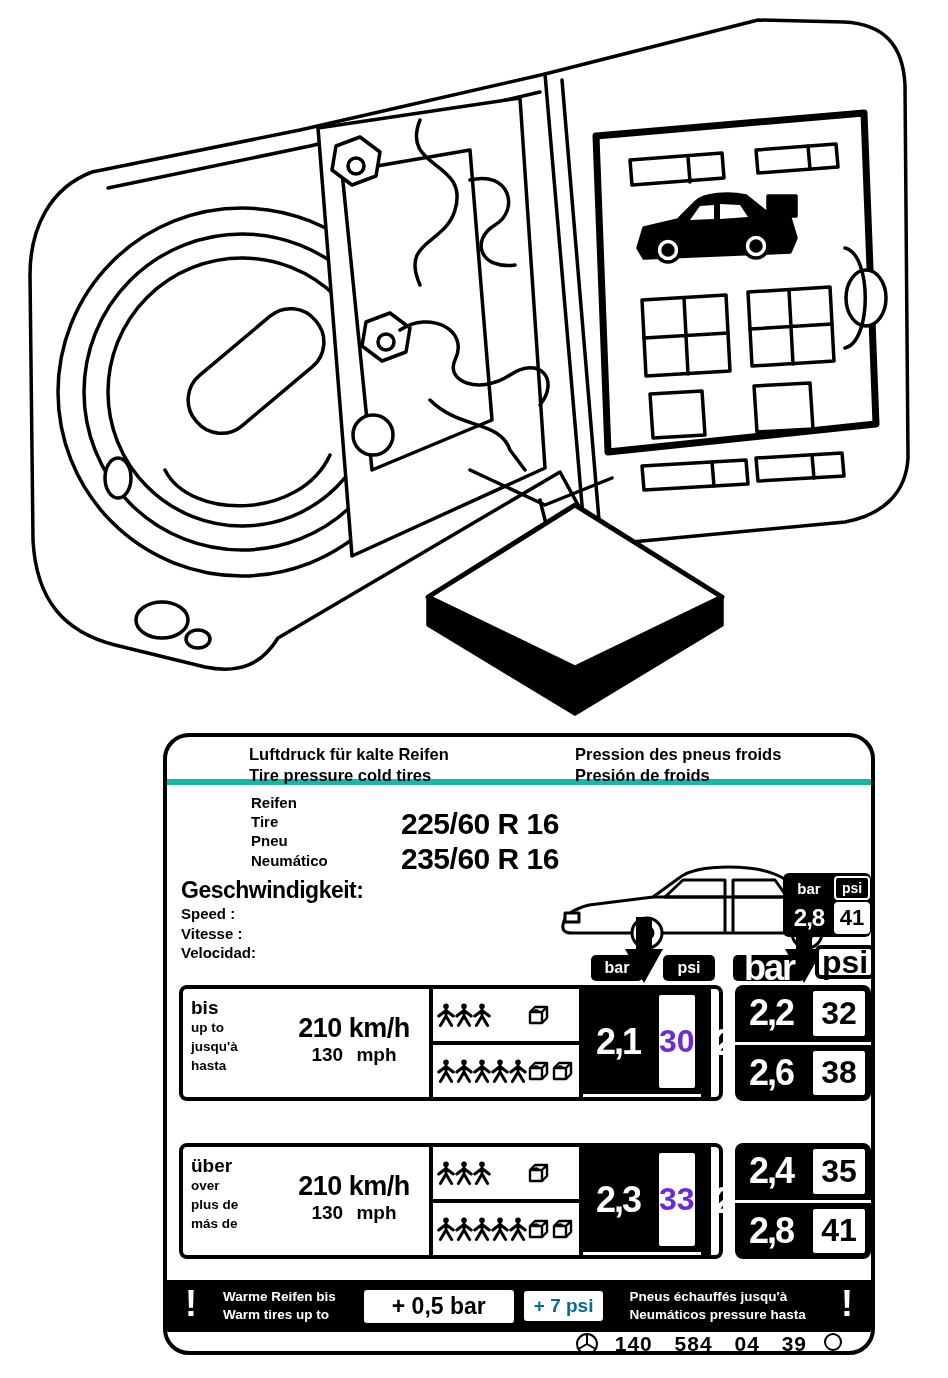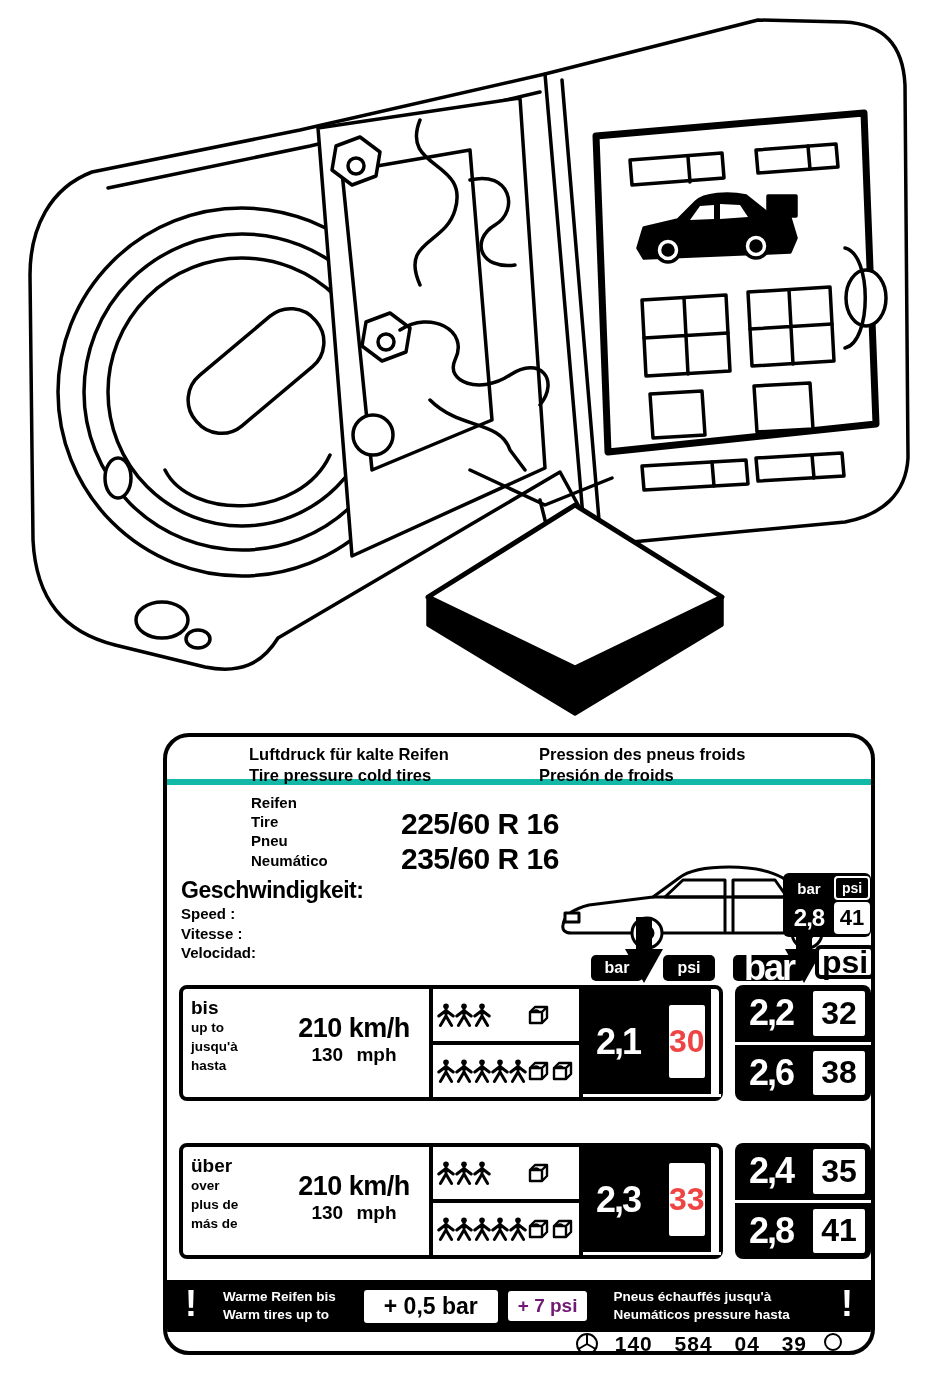--- a/index.html
+++ b/index.html
@@ -4,21 +4,21 @@
 <style>
   html,body{margin:0;padding:0;background:#fff;}
   body{width:948px;height:1378px;position:relative;font-family:"Liberation Sans",sans-serif;color:#000;overflow:hidden;}
   .illus{position:absolute;left:0;top:0;}
 
   
   .sticker{position:absolute;left:163px;top:733px;width:712px;height:622px;border:4px solid #000;
            border-radius:26px;box-sizing:border-box;background:#fff;overflow:hidden;font-weight:bold;}
   .hdr{height:48px;border-bottom:6px solid #14b8a6;display:flex;box-sizing:border-box;padding-top:7px;}
   .hcol1{margin-left:82px;width:290px;font-size:16.5px;line-height:1.25;}
-  .hcol2{font-size:16.5px;line-height:1.25;}
+  .hcol2{font-size:16.5px;line-height:1.25;margin-left:36px;}
 
   .tiresec{height:88px;display:flex;padding-left:84px;box-sizing:border-box;padding-top:8px;}
   .tlabels{width:150px;font-size:15px;line-height:1.28;}
   .tsizes{margin-top:13px;font-size:30px;line-height:1.18;letter-spacing:-0.5px;}
 
   .speedsec{height:110px;position:relative;}
   .slabels{position:absolute;left:14px;top:4px;}
   .sheading{font-size:23px;letter-spacing:-0.5px;}
   .sline{font-size:15px;line-height:1.3;}
   .carwrap{position:absolute;left:390px;bottom:32px;width:300px;height:88px;z-index:1;}
@@ -51,36 +51,36 @@
   .occcol{width:150px;border-right:4px solid #000;box-sizing:border-box;display:flex;flex-direction:column;}
   .occcell{flex:1;display:flex;align-items:center;padding:0 4px;box-sizing:border-box;}
   .occcell.ob{border-bottom:4px solid #000;}
   .persons{display:flex;}
   .cases{display:flex;margin-left:auto;margin-right:4px;gap:2px;}
   .occcell.few .cases{margin-right:26px;}
   .valcol{width:128px;background:#000;display:flex;flex-direction:row;}
   .vrow{flex:1;display:flex;align-items:stretch;}
   .vrow.vb{border-bottom:3px solid #fff;}
   .vbar{width:70px;color:#fff;font-size:36px;letter-spacing:-2px;display:flex;align-items:center;justify-content:center;}
-  .vpsi{flex:1;background:#fff;color:#ef4444;font-size:32px;border:4px solid #000;border-radius:6px;margin:12px;
+  .vpsi{flex:1;background:#fff;color:#6d28d9;font-size:32px;border:4px solid #000;border-radius:6px;margin:2px;
         display:flex;align-items:center;justify-content:center;}
   .rearbox{position:absolute;left:556px;top:0;width:136px;height:116px;background:#000;border-radius:8px;
            display:flex;flex-direction:column;}
   .runit{flex:1;display:flex;}
   .runit.rb{border-bottom:3px solid #fff;}
   .rbar{width:72px;color:#fff;font-size:36px;letter-spacing:-2px;display:flex;align-items:center;justify-content:center;}
   .rpsi{flex:1;background:#fff;color:#000;font-size:32px;border:4px solid #000;border-radius:6px;margin:2px;
         display:flex;align-items:center;justify-content:center;}
 
   .warnbar{margin-top:13px;height:52px;background:#000;color:#fff;display:flex;align-items:center;}
   .excl{font-size:36px;line-height:1;margin:0 0 4px 18px;}
   .excl.right{margin:0 18px 4px auto;}
   .wtxt{font-size:13.5px;line-height:1.35;margin-left:26px;white-space:nowrap;}
-  .wchip1{background:#fff;color:#000;font-size:23px;padding:3px 20px;border-radius:3px;margin-left:28px;white-space:nowrap;}
-  .wchip2{background:#fff;color:#701a75;font-size:19px;padding:4px 10px;border-radius:3px;margin-left:10px;white-space:nowrap;}
+  .wchip1{background:#fff;color:#000;font-size:23px;padding:3px 28px;border-radius:3px;margin-left:28px;white-space:nowrap;}
+  .wchip2{background:#fff;color:#0369a1;font-size:19px;padding:4px 10px;border-radius:3px;margin-left:10px;white-space:nowrap;}
   .footer{height:38px;display:flex;align-items:flex-start;justify-content:flex-end;gap:16px;padding-right:28px;}
   .partnum{font-size:21px;word-spacing:15px;letter-spacing:1px;}
 </style>
 </head>
 <body>
 
 <svg class="illus" width="948" height="730" viewBox="0 0 948 730">
   <g fill="#fff" stroke="#000" stroke-width="3.5" stroke-linejoin="round" stroke-linecap="round">
 
     <path d="M 92,172 C 50,188 30,228 30,275 L 33,540 C 36,600 64,632 115,645

